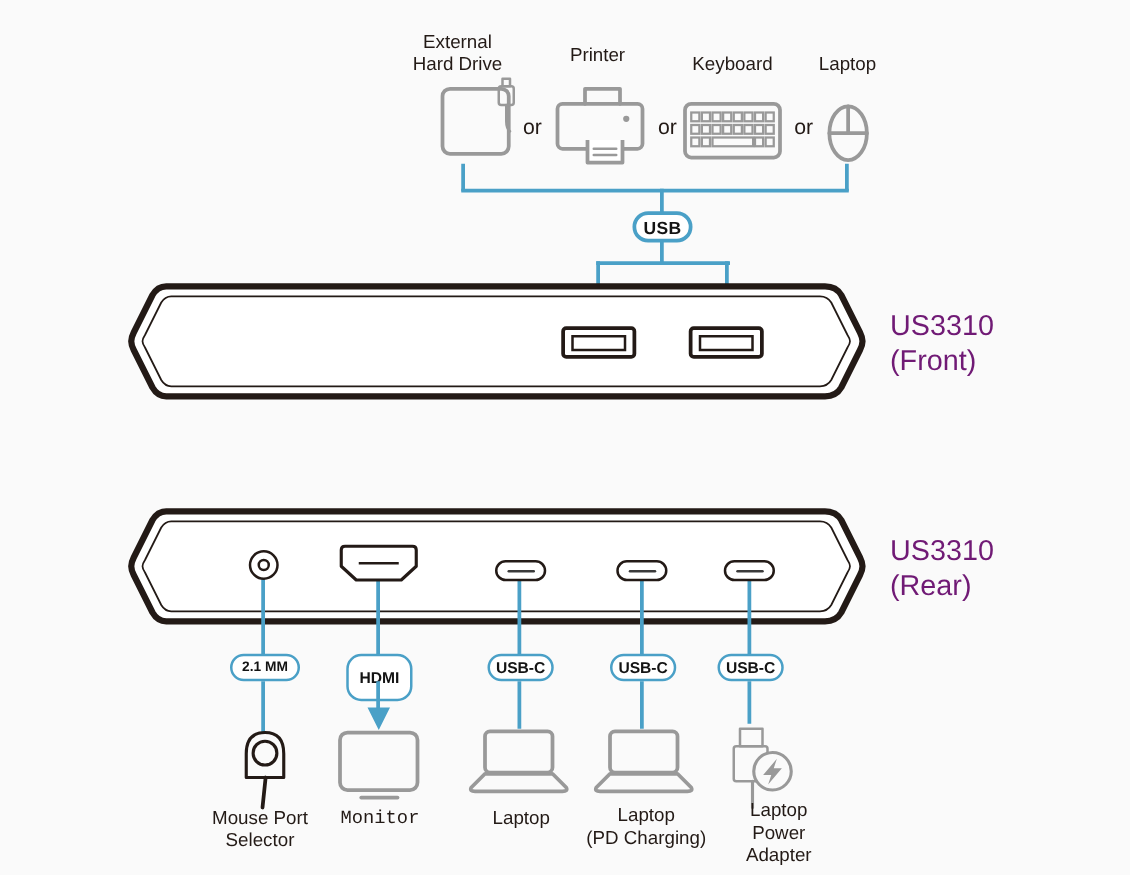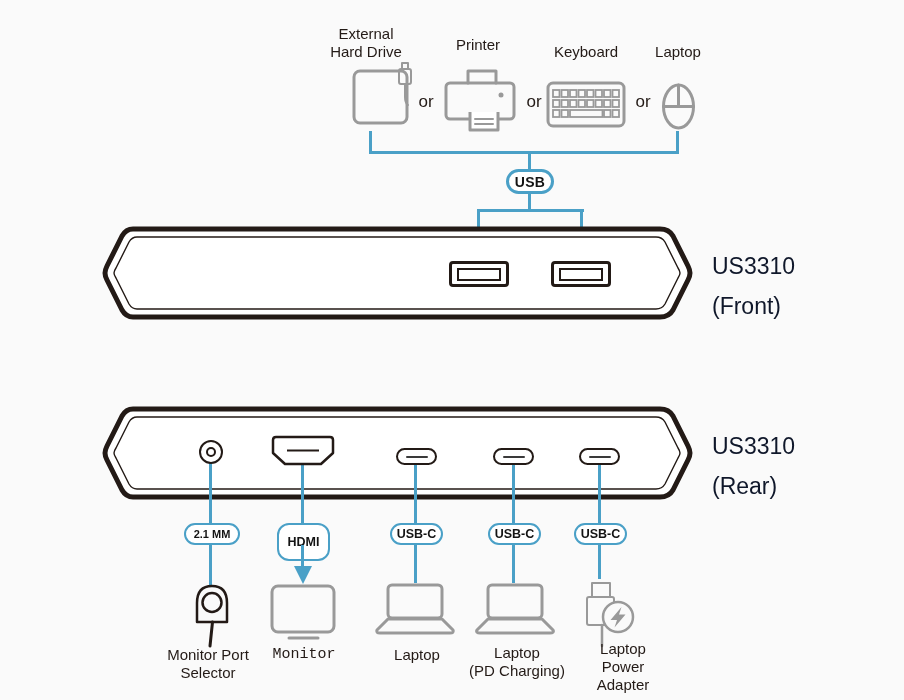--- a/index.html
+++ b/index.html
@@ -3,21 +3,21 @@
 <meta charset="utf-8">
 <style>
   * { box-sizing: border-box; margin: 0; padding: 0; }
   html,body { background: #fafafa; font-family: "Liberation Sans", sans-serif; }
   .canvas { position: relative; width: 904px; height: 700px; background: #fafafa; overflow: hidden; }
 
   .lbl { position: absolute; color: #231a16; font-size: 15px; line-height: 17.5px;
          text-align: center; white-space: pre-line; transform: translateX(-50%); }
   .blbl { line-height: 18px; }
   .or  { position: absolute; color: #231a16; font-size: 17px; transform: translateX(-50%); }
-  .model { position: absolute; color: #0f172a; font-size: 23px; line-height: 40px; white-space: pre-line; }
+  .model { position: absolute; color: #701a75; font-size: 23px; line-height: 28px; white-space: pre-line; }
 
   .vline { position: absolute; width: 3px; background: #4aa0c7; }
   .hline { position: absolute; height: 3px; background: #4aa0c7; }
   .arrow-down { position: absolute; width: 0; height: 0;
     border-left: 9px solid transparent; border-right: 9px solid transparent;
     border-top: 18px solid #4aa0c7; }
 
   .pill { position: absolute; background: #fff; border: 2.5px solid #4aa0c7; border-radius: 12px;
           display: flex; align-items: center; justify-content: center;
           font-weight: bold; color: #141414; }
@@ -202,21 +202,21 @@
   </svg>
 
   <svg style="left:582px; top:576px;" width="60" height="76" viewBox="0 0 60 76">
     <rect class="g2" x="10" y="7" width="18" height="14" stroke-width="2.5"></rect>
     <rect class="g2" x="5" y="21" width="27" height="28" rx="2" stroke-width="2.5"></rect>
     <path d="M20 49 V70" stroke="#999999" stroke-width="2.5" stroke-linecap="round"></path>
     <circle cx="36" cy="41" r="15" fill="#fafafa" stroke="#999999" stroke-width="2.5"></circle>
     <path d="M39.5 31 L28.5 44 L35 44 L32.5 51.5 L43.5 38.5 L37 38.5 Z" fill="#999999"></path>
   </svg>
 
-  <div class="lbl blbl" style="left:208px; top:646px;">Monitor Port
+  <div class="lbl blbl" style="left:208px; top:646px;">Mouse Port
 Selector</div>
   <div class="lbl blbl" style="left:304px; top:646px;font-family:Liberation Mono, monospace;">Monitor</div>
   <div class="lbl blbl" style="left:417px; top:646px;">Laptop</div>
   <div class="lbl blbl" style="left:517px; top:644px;">Laptop
 (PD Charging)</div>
   <div class="lbl blbl" style="left:623px; top:640px;">Laptop
 Power
 Adapter</div>
 
 </div>

